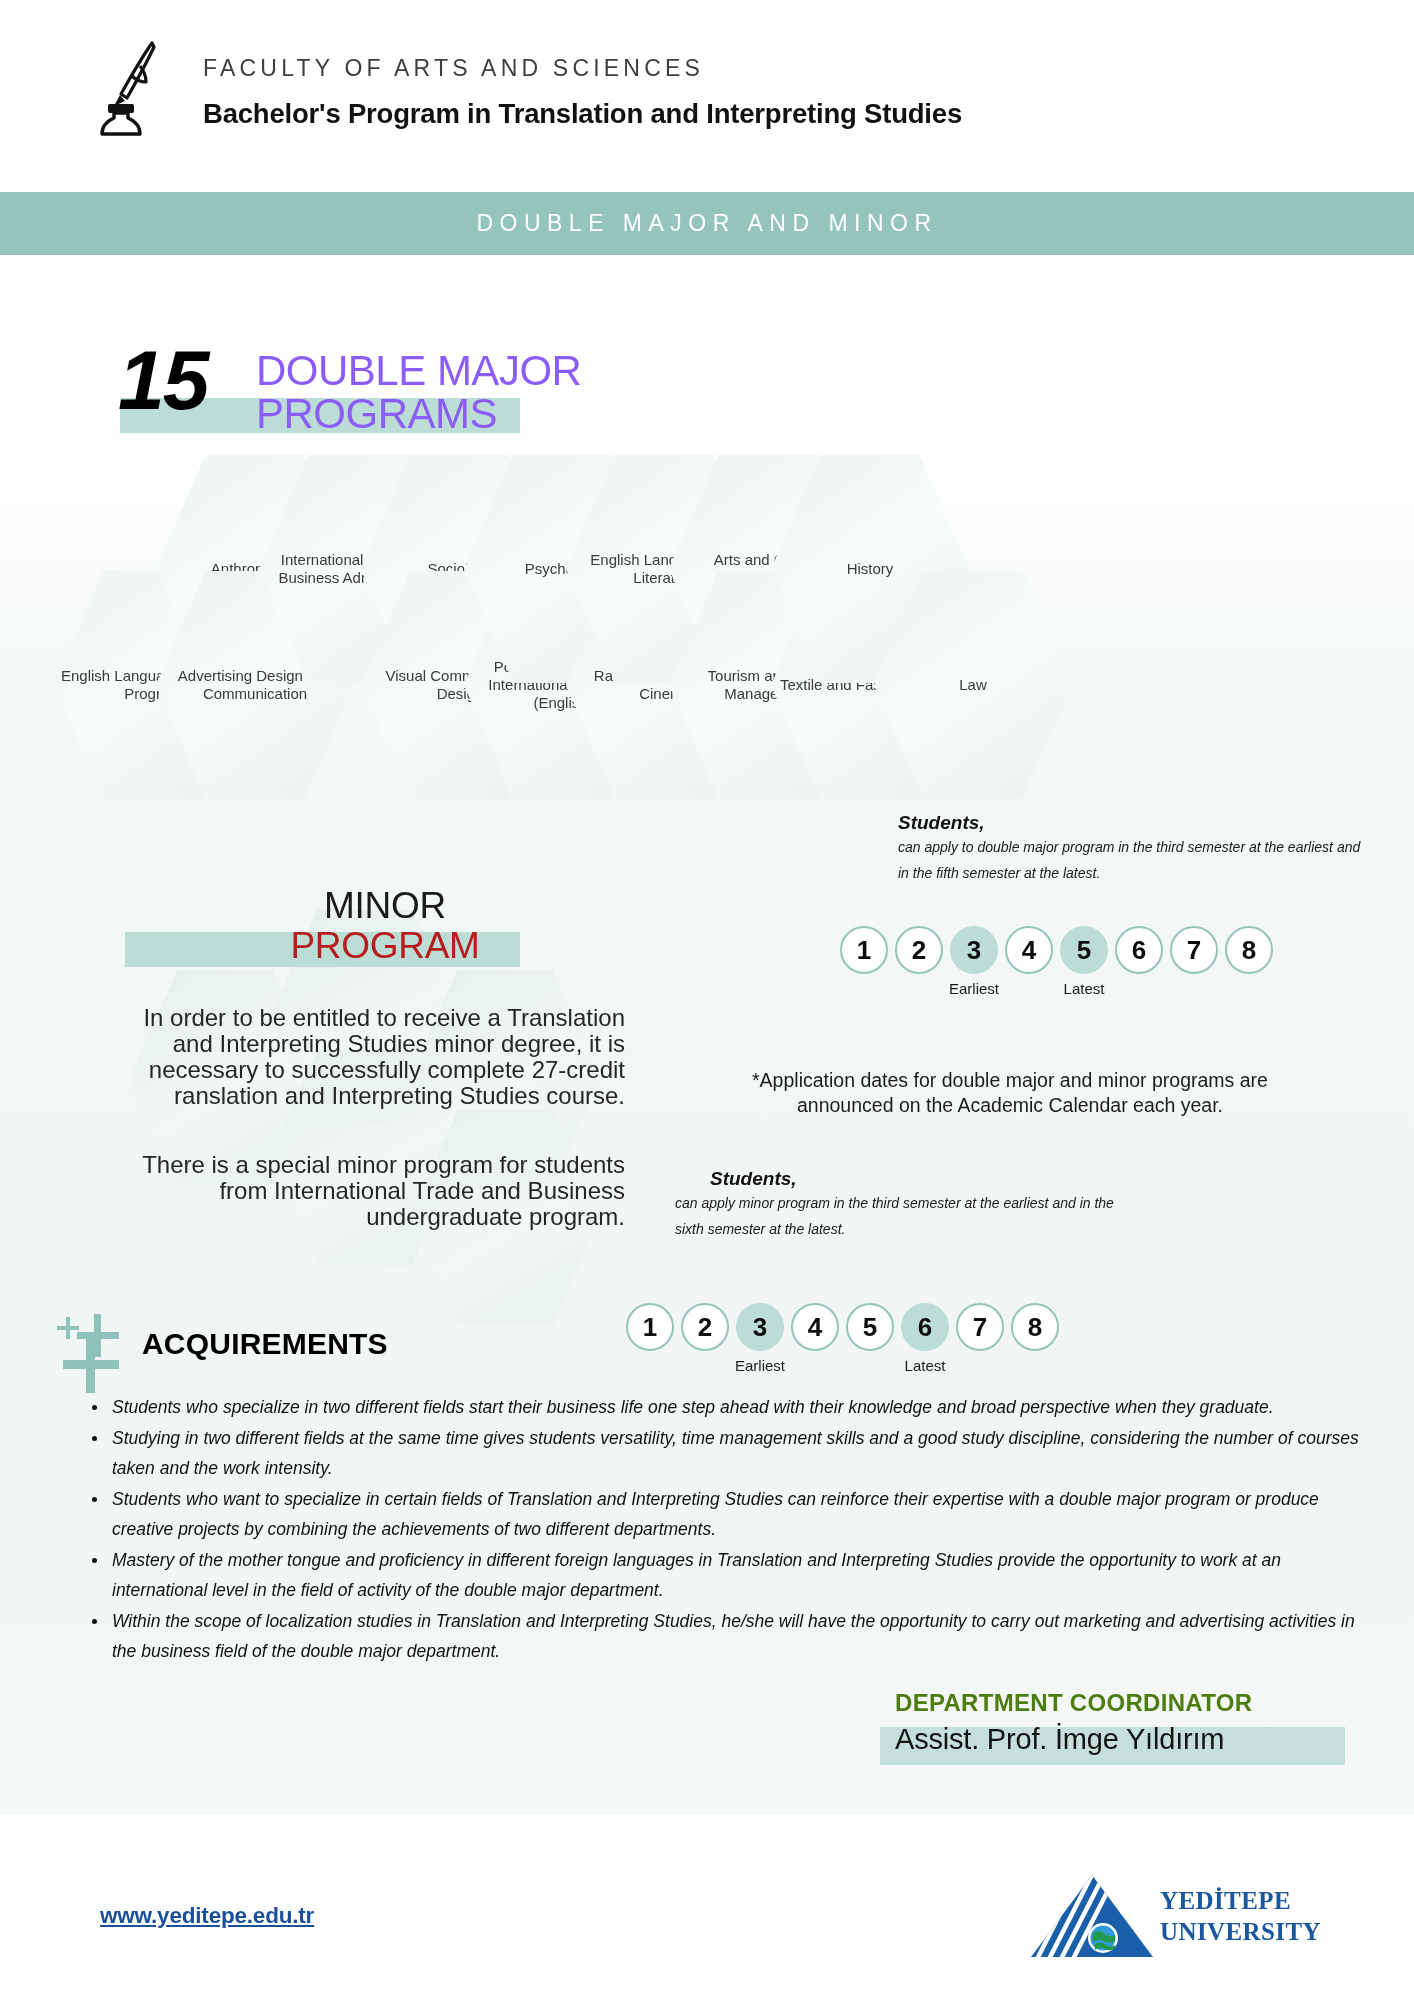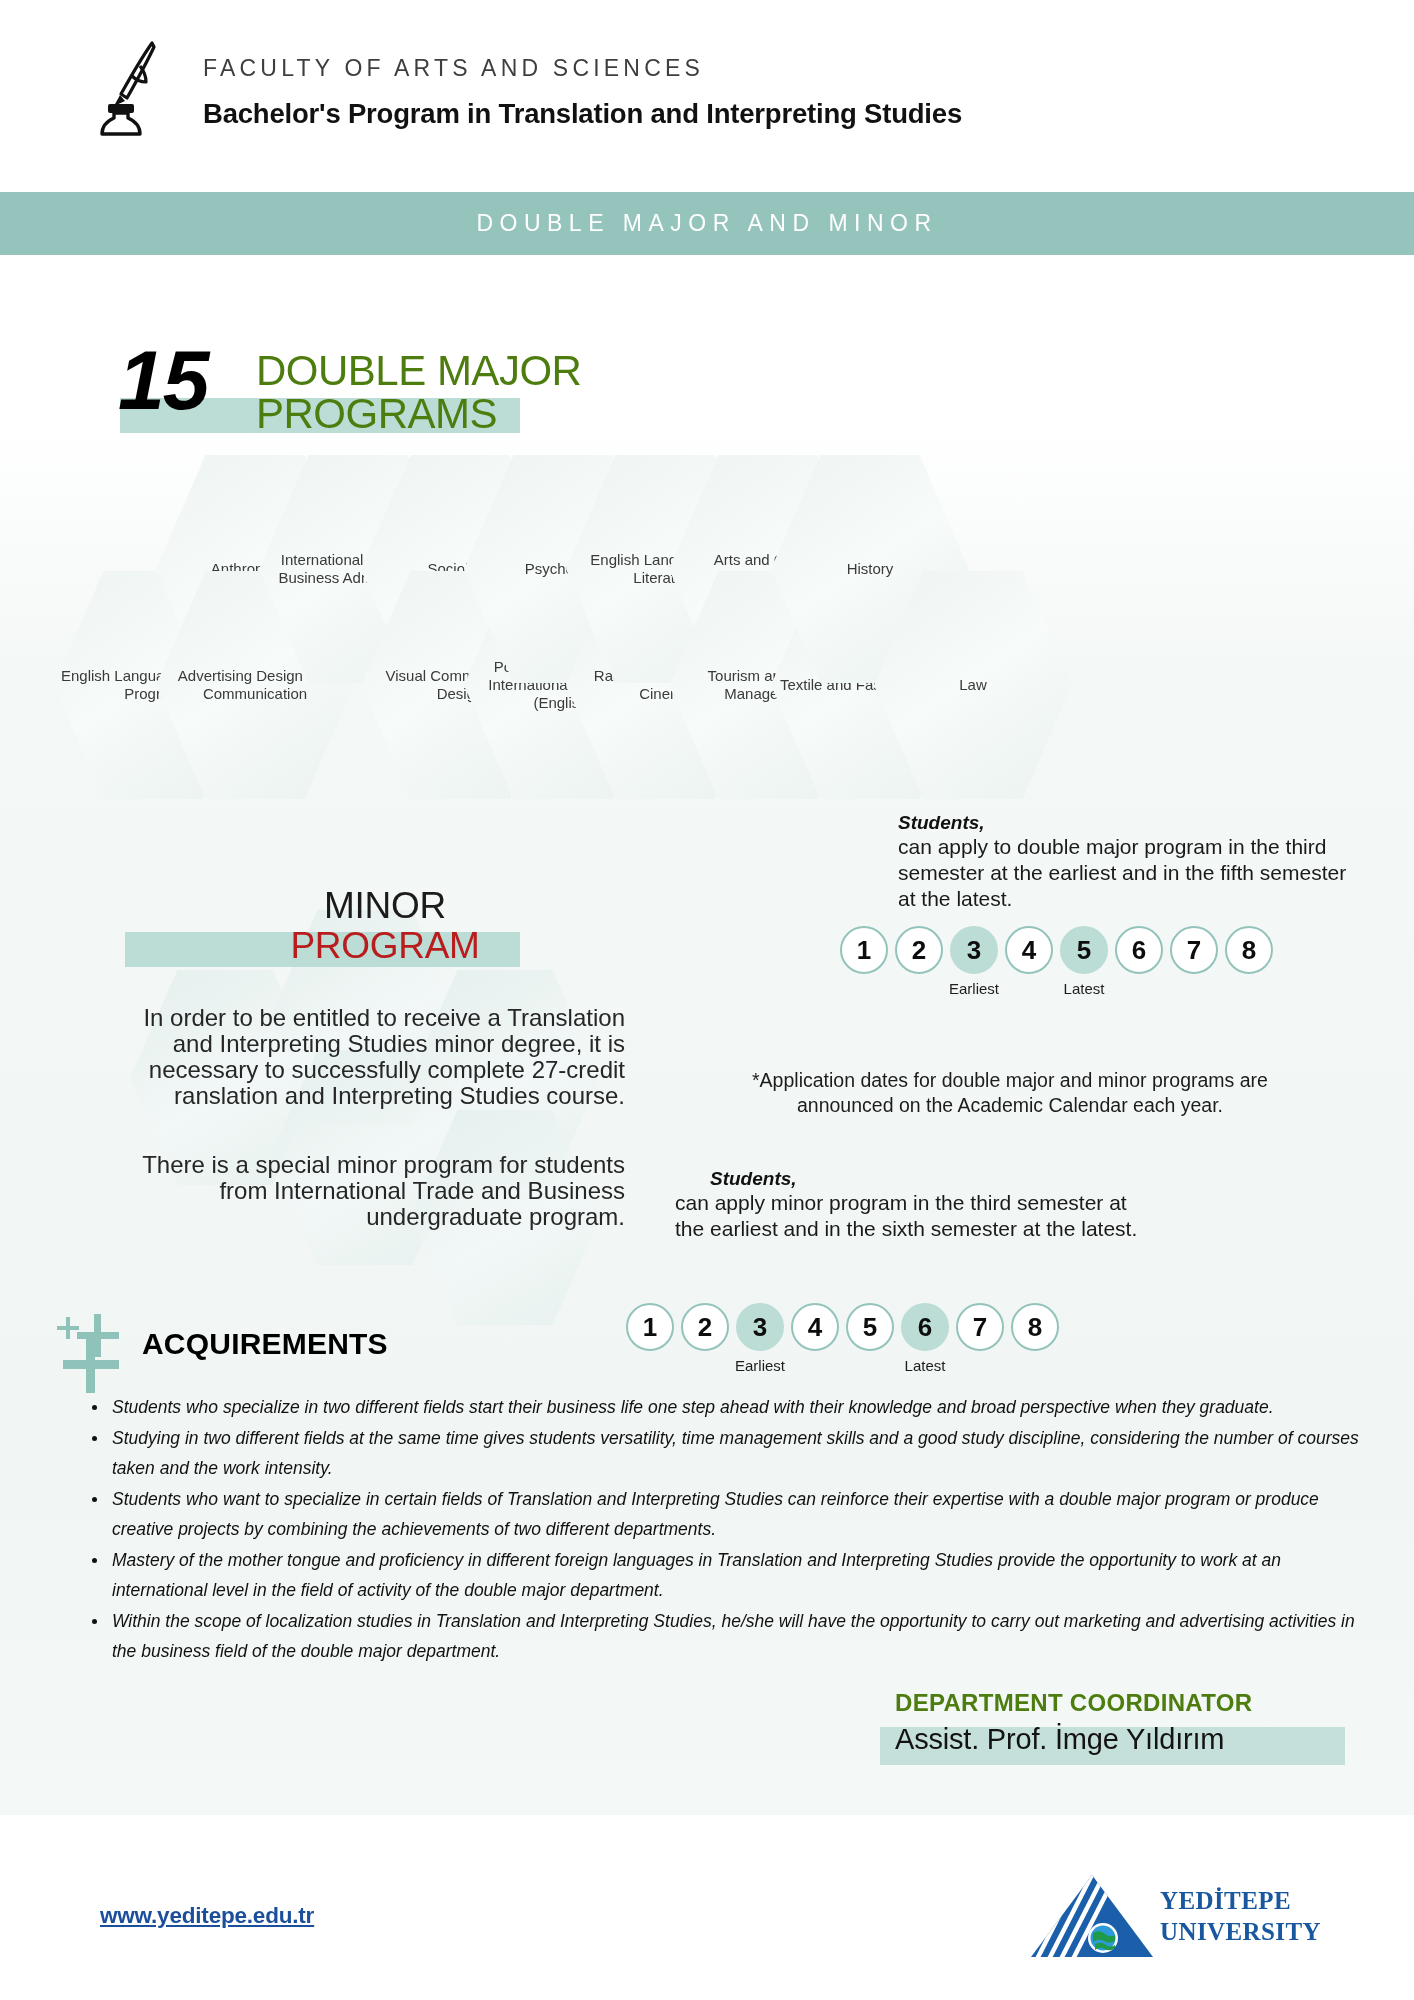--- a/index.html
+++ b/index.html
@@ -43,21 +43,21 @@
   .hl-band{
     position:absolute;left:120px;top:398px;width:400px;height:35px;
     background:#bcdcd6;
   }
   .num15{
     position:absolute;left:118px;top:338px;
     font-size:84px;font-weight:bold;line-height:84px;color:#000;letter-spacing:-2px;font-style:italic;
   }
   .dm-lines{
     position:absolute;left:256px;top:349px;
-    font-size:42px;line-height:43px;color:#4d7c0f;font-weight:300;letter-spacing:-0.5px;
+    font-size:42px;line-height:43px;color:#8b5cf6;font-weight:300;letter-spacing:-0.5px;
   }
 
   
   .hexwrap{position:absolute;left:0;top:455px;width:1414px;height:320px;}
   .hex{
     position:absolute;
     clip-path:polygon(25% 0%,75% 0%,100% 50%,75% 100%,25% 100%,0% 50%);
     background:linear-gradient(145deg,#eef4f3 0%,#f7fbfa 48%,#eaf2f0 100%);
     display:flex;align-items:center;justify-content:center;text-align:center;
     color:#3a3a3a;font-size:15px;line-height:18px;
@@ -85,21 +85,21 @@
   .minor-p{
     position:absolute;width:500px;text-align:right;
     font-size:24px;line-height:26px;color:#262626;font-weight:400;
   }
 
   
   .stu-title{
     font-size:19px;font-weight:bold;font-style:italic;color:#111;
   }
   .stu-body{
-    font-size:21px;line-height:26px;color:#1a1a1a;
+    font-size:14px;font-style:italic;line-height:26px;color:#1a1a1a;
   }
 
   
   .sem-row{position:absolute;display:flex;gap:7px;}
   .sem{
     width:48px;height:48px;border-radius:50%;
     border:2.4px solid #93c3bb;background:#fff;
     display:flex;align-items:center;justify-content:center;
     font-size:26px;font-weight:bold;color:#0d0d0d;box-sizing:border-box;
     position:relative;

